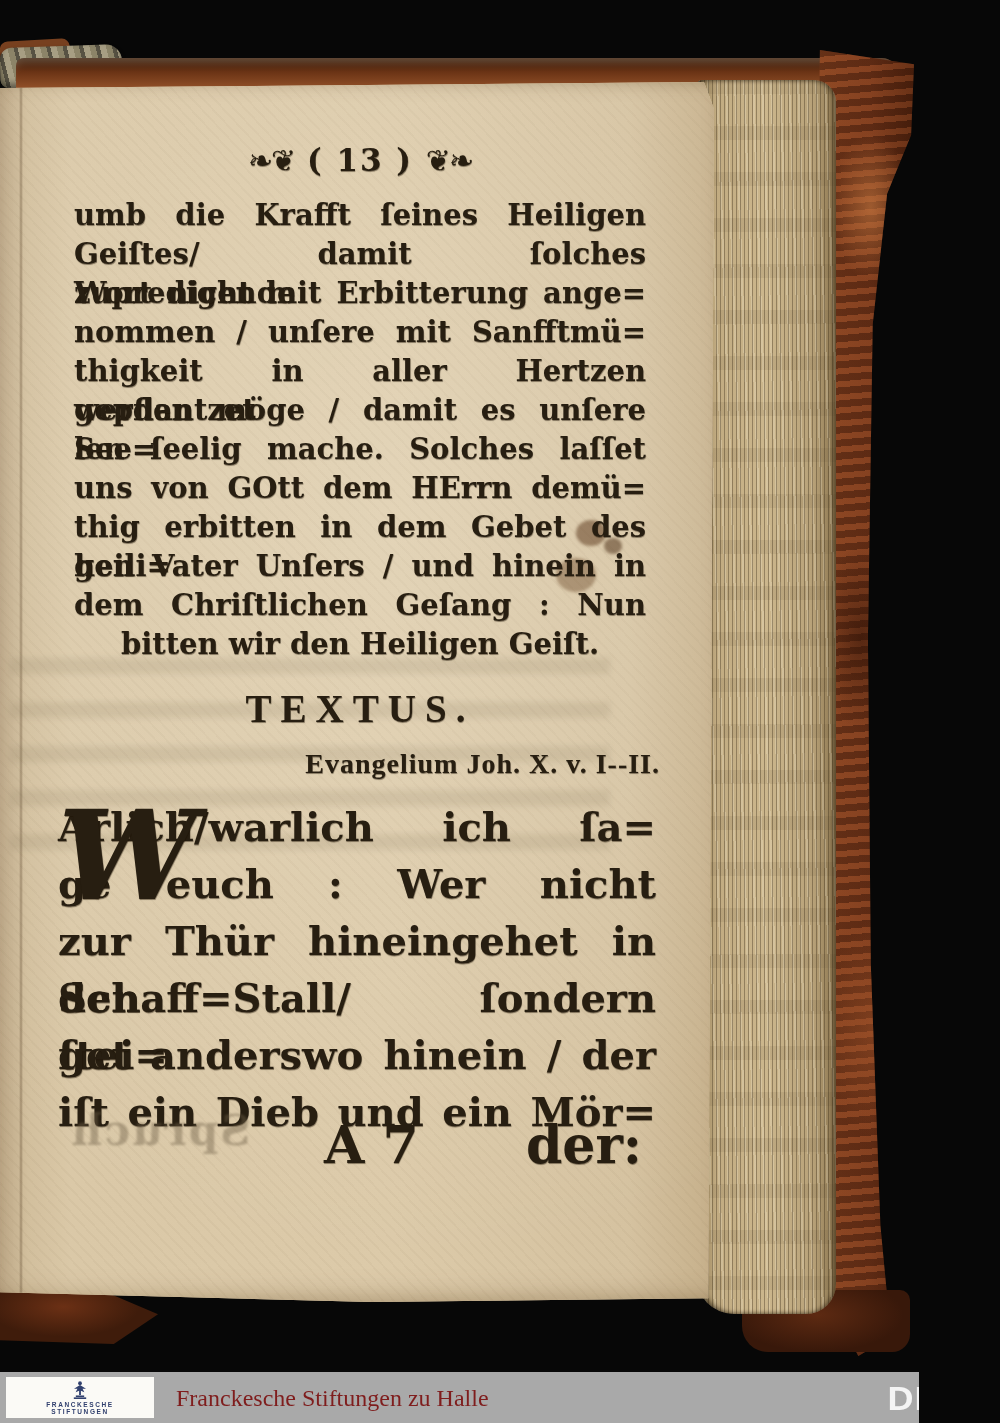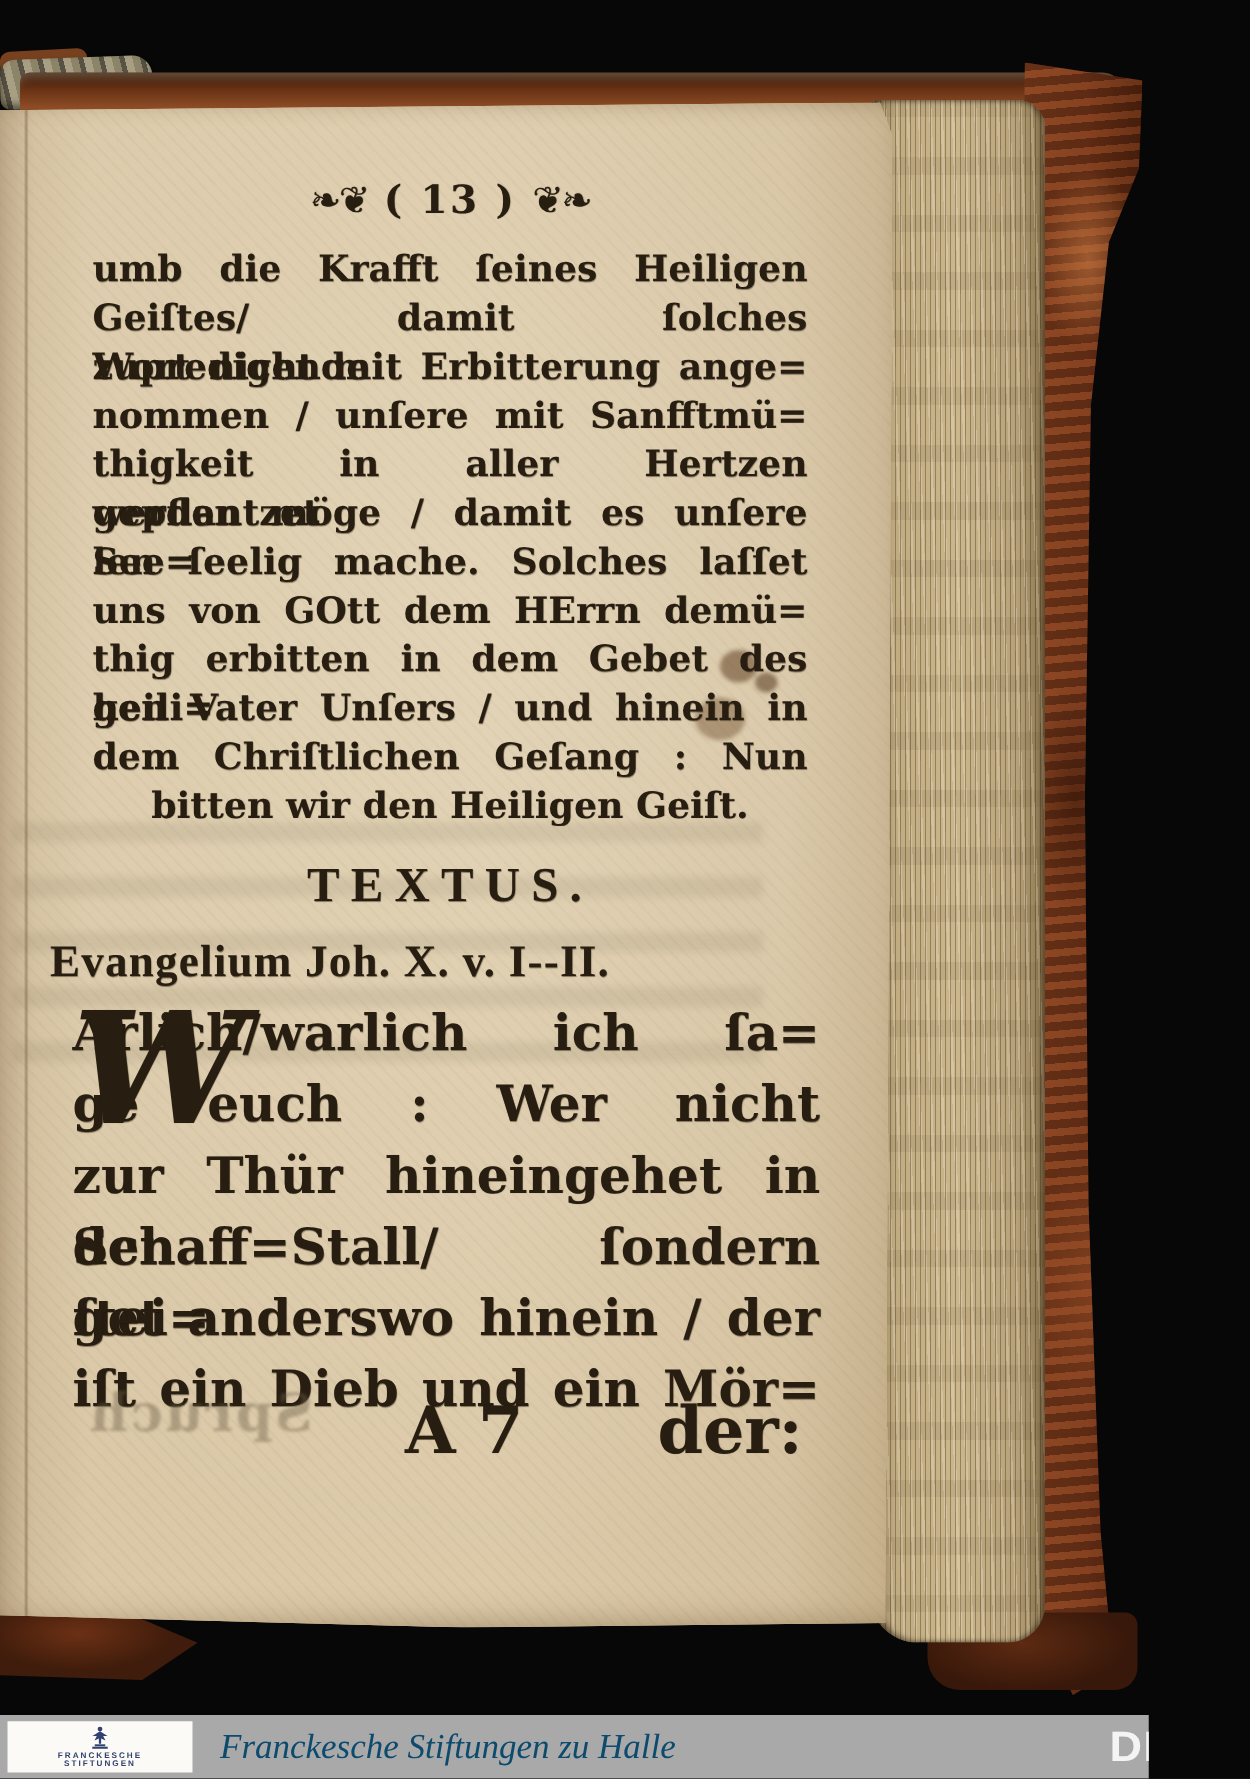--- a/index.html
+++ b/index.html
@@ -59,22 +59,22 @@
     text-align:center;font-size:31px;font-weight:700;letter-spacing:2px;}
   .orn{font-family:"DejaVu Sans",sans-serif;font-size:30px;letter-spacing:-2px;}
 
   .para{position:absolute;left:74px;top:114px;width:572px;
     font-size:29px;font-weight:700;line-height:39px;}
   .jline{text-align:justify;text-align-last:justify;white-space:normal;height:39px;overflow:visible;}
   .lline{text-align:center;}
 
   .textus{position:absolute;left:74px;top:604px;width:572px;text-align:center;
     font-family:"Liberation Serif",serif;font-size:39px;font-weight:600;letter-spacing:9px;}
-  .pericope{position:absolute;left:40px;top:666px;width:620px;text-align:left;
-    font-family:"Liberation Serif",serif;font-size:36px;font-weight:600;letter-spacing:1px;}
+  .pericope{position:absolute;left:40px;top:666px;width:620px;text-align:right;
+    font-family:"Liberation Serif",serif;font-size:28px;font-weight:600;letter-spacing:1px;}
 
   .gospel{position:absolute;left:58px;top:716px;width:598px;
     font-size:40px;font-weight:700;line-height:57px;}
   .dropcap{position:absolute;left:0;top:-6px;width:130px;height:150px;
     font-size:124px;line-height:128px;font-weight:700;font-style:italic;
     text-align:center;}
   .g-ind{}
   .sigline{position:absolute;left:58px;top:1032px;width:598px;height:57px;
     font-size:52px;font-weight:700;}
   .sig-a{position:absolute;left:266px;}
@@ -91,21 +91,21 @@
   .stain3{left:604px;top:456px;width:18px;height:16px;background:rgba(70,40,16,.5);}
 
   
   .footer-bar{position:absolute;left:0;bottom:0;width:1000px;height:51px;background:#a9a9a9;}
   .logo-box{position:absolute;left:6px;top:5px;width:148px;height:41px;background:#fbfaf6;
     display:flex;flex-direction:column;align-items:center;justify-content:center;gap:0;}
   .logo-box svg{display:block;margin-bottom:1px;}
   .logo-line{font-family:"Liberation Sans",sans-serif;font-size:6.5px;font-weight:700;
     letter-spacing:1.6px;color:#31406e;line-height:7.5px;}
   .institution{position:absolute;left:176px;top:50%;transform:translateY(-50%);
-    font-family:"Liberation Serif",serif;font-size:28px;color:#0c4a6e;font-style:italic;}
+    font-family:"Liberation Serif",serif;font-size:24px;color:#7f1d1d;}
   .dfg{position:absolute;right:33px;top:50%;transform:translateY(-50%) scaleX(1.06);
     transform-origin:right center;
     font-family:"Liberation Sans",sans-serif;font-size:34px;font-weight:800;
     letter-spacing:1px;color:#f4f4f4;}
 </style>
 </head>
 <body>
 
 <div class="stage">
 

